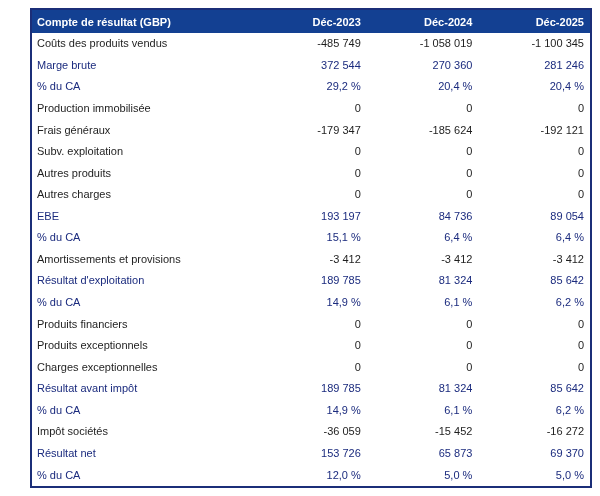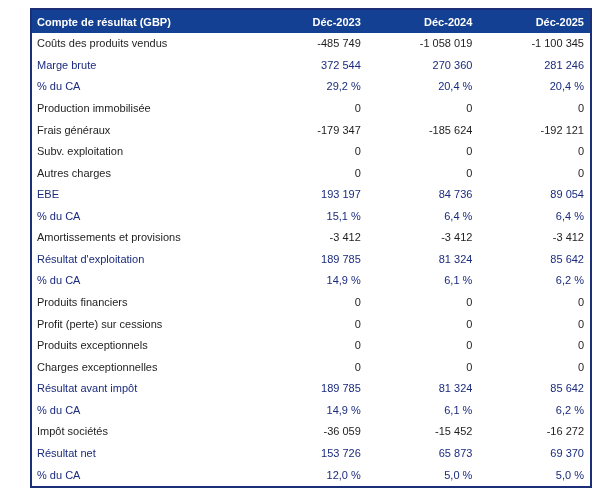--- a/index.html
+++ b/index.html
@@ -105,20 +105,26 @@
     <td class="num">-185 624</td>
     <td class="num">-192 121</td>
   </tr>
         <tr>
     <td class="label">Subv. exploitation</td>
     <td class="num">0</td>
     <td class="num">0</td>
     <td class="num">0</td>
   </tr>
         <tr>
+    <td class="label">Autres produits</td>
+    <td class="num">0</td>
+    <td class="num">0</td>
+    <td class="num">0</td>
+  </tr>
+        <tr>
     <td class="label">Autres charges</td>
     <td class="num">0</td>
     <td class="num">0</td>
     <td class="num">0</td>
   </tr>
         <tr class="bold">
     <td class="label">EBE</td>
     <td class="num">193 197</td>
     <td class="num">84 736</td>
     <td class="num">89 054</td>
@@ -142,26 +148,20 @@
     <td class="num">85 642</td>
   </tr>
         <tr class="bold">
     <td class="label">% du CA</td>
     <td class="num">14,9 %</td>
     <td class="num">6,1 %</td>
     <td class="num">6,2 %</td>
   </tr>
         <tr>
     <td class="label">Produits financiers</td>
-    <td class="num">0</td>
-    <td class="num">0</td>
-    <td class="num">0</td>
-  </tr>
-        <tr>
-    <td class="label">Profit (perte) sur cessions</td>
     <td class="num">0</td>
     <td class="num">0</td>
     <td class="num">0</td>
   </tr>
         <tr>
     <td class="label">Produits exceptionnels</td>
     <td class="num">0</td>
     <td class="num">0</td>
     <td class="num">0</td>
   </tr>

